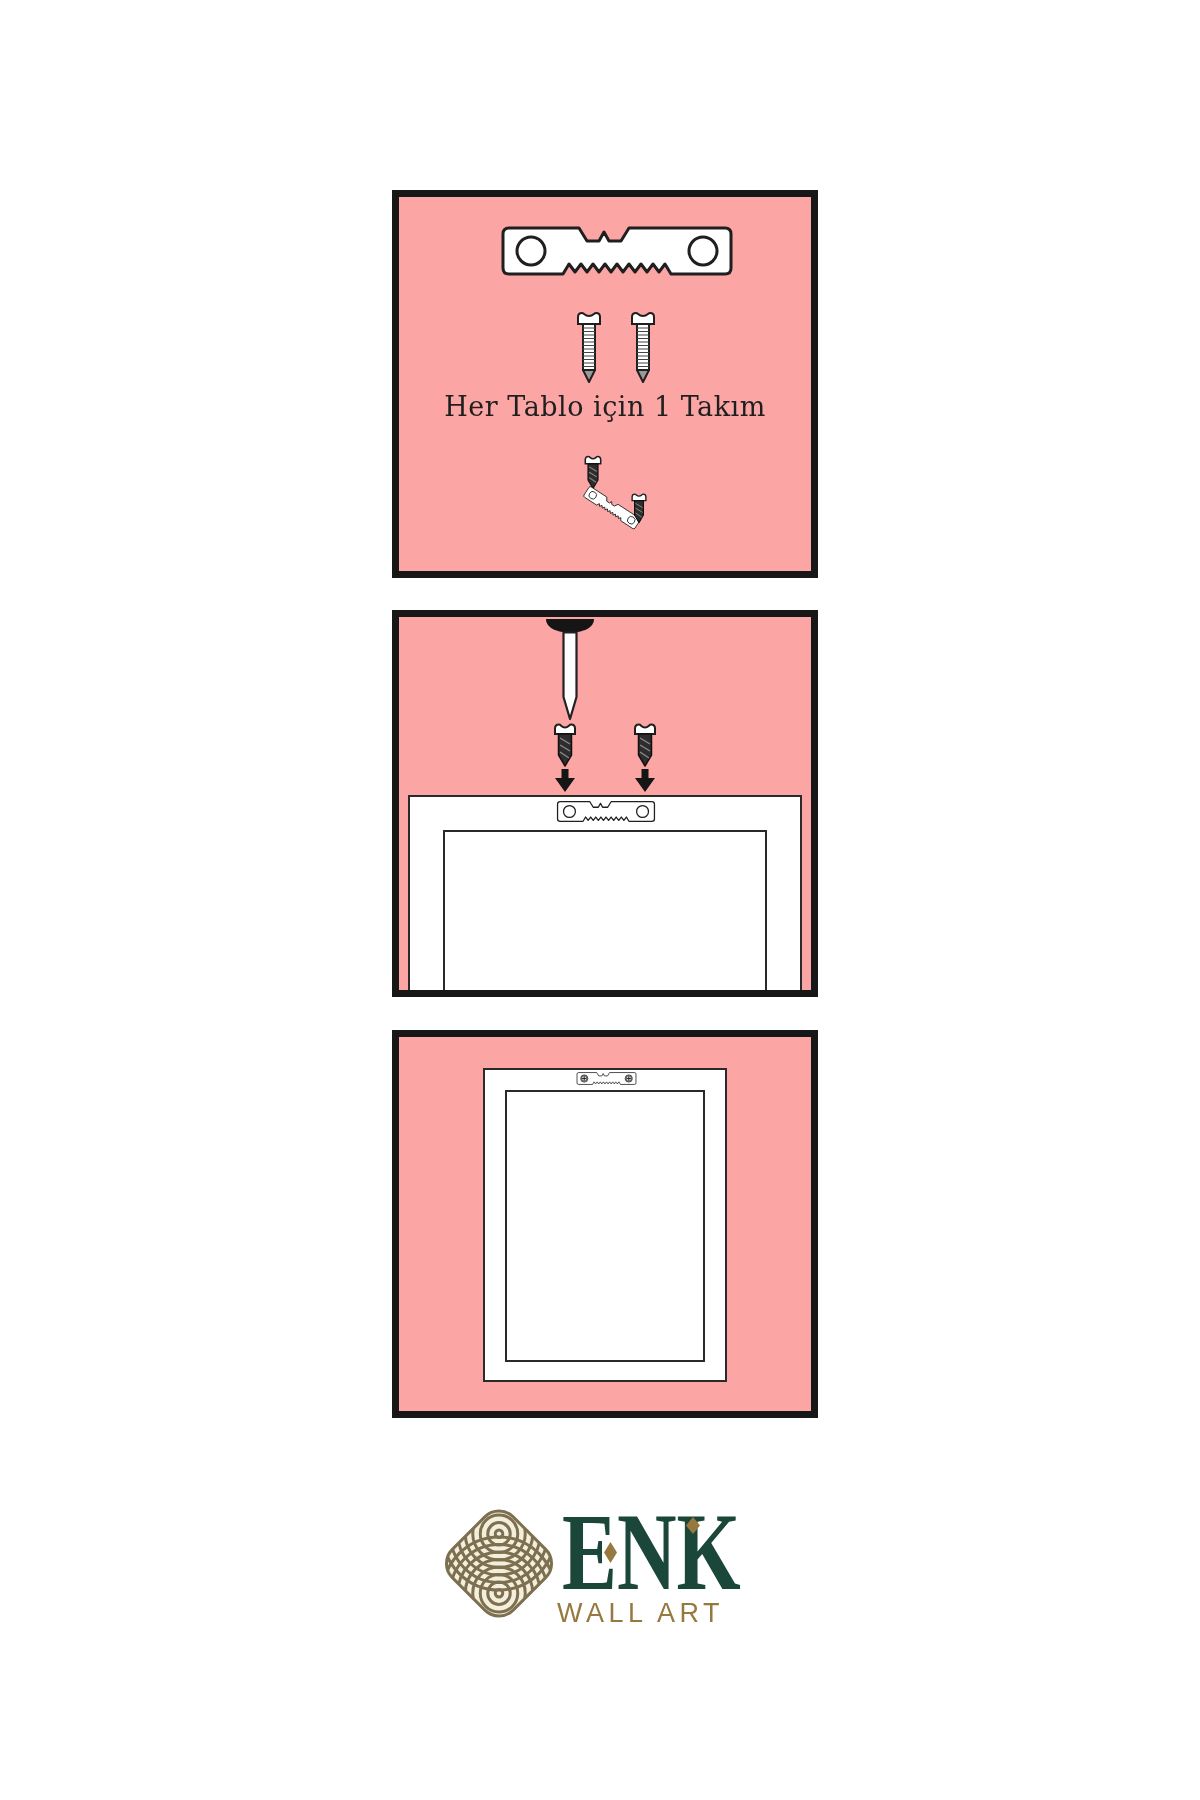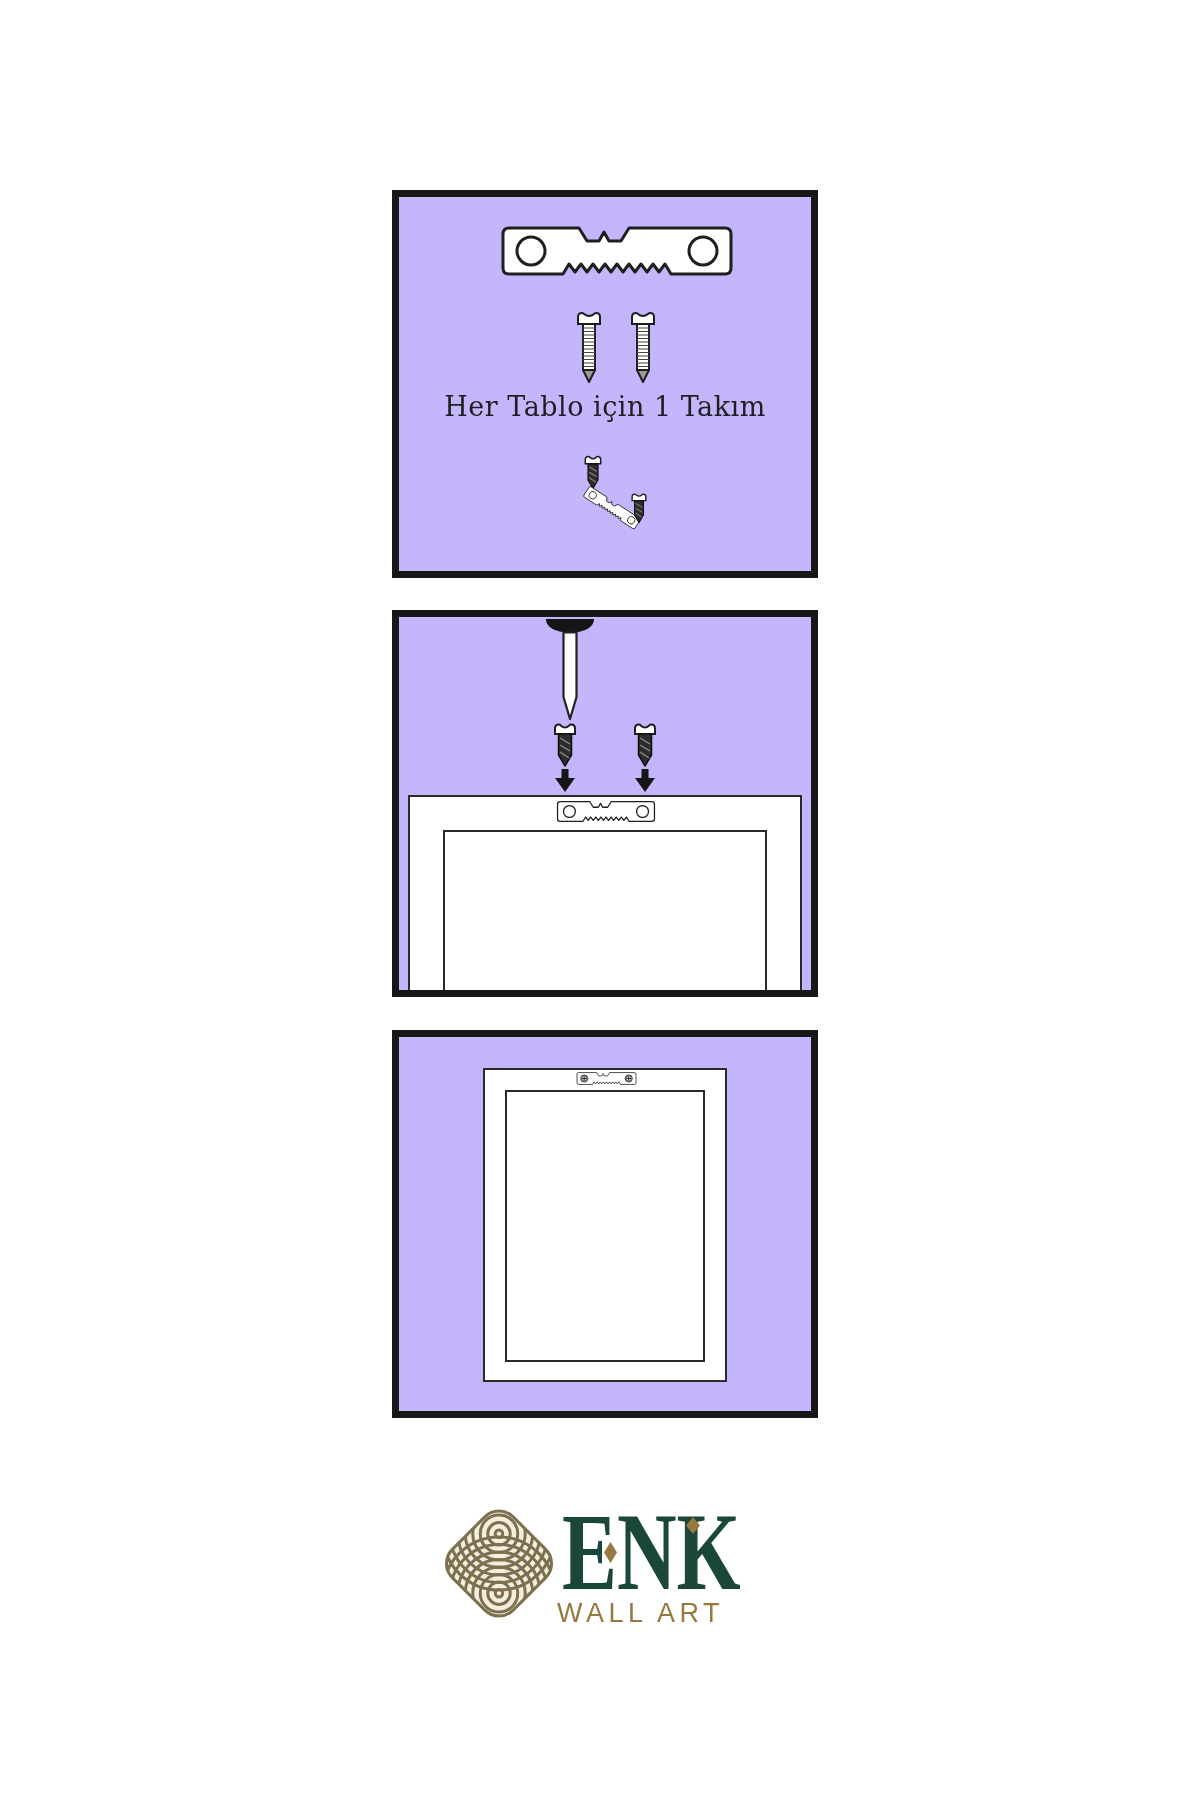--- a/index.html
+++ b/index.html
@@ -3,21 +3,21 @@
 <meta charset="utf-8">
 <style>
   html,body{margin:0;padding:0;}
   body{
     width:1200px;height:1800px;position:relative;background:#ffffff;
     font-family:"DejaVu Serif", serif;overflow:hidden;
   }
   .abs{position:absolute;}
   .panel{
     position:absolute;left:392px;width:426px;box-sizing:border-box;
-    border:7px solid #171717;background:#c4b5fd;
+    border:7px solid #171717;background:#fca5a5;
   }
   #panel1{top:190px;height:388px;}
   #panel2{top:610px;height:387px;}
   #panel3{top:1030px;height:388px;}
   .caption{
     position:absolute;left:0;right:0;top:194px;text-align:center;
     color:#1f1f1f;font-size:27px;letter-spacing:.5px;font-weight:400;
   }
   .frame-open{
     position:absolute;box-sizing:border-box;background:#ffffff;

